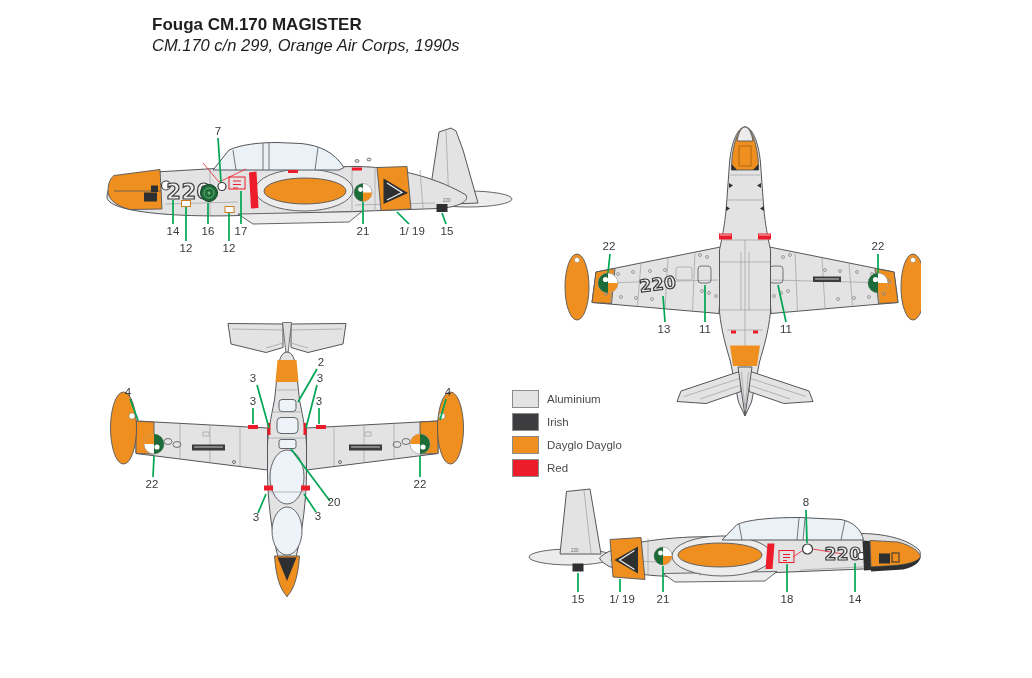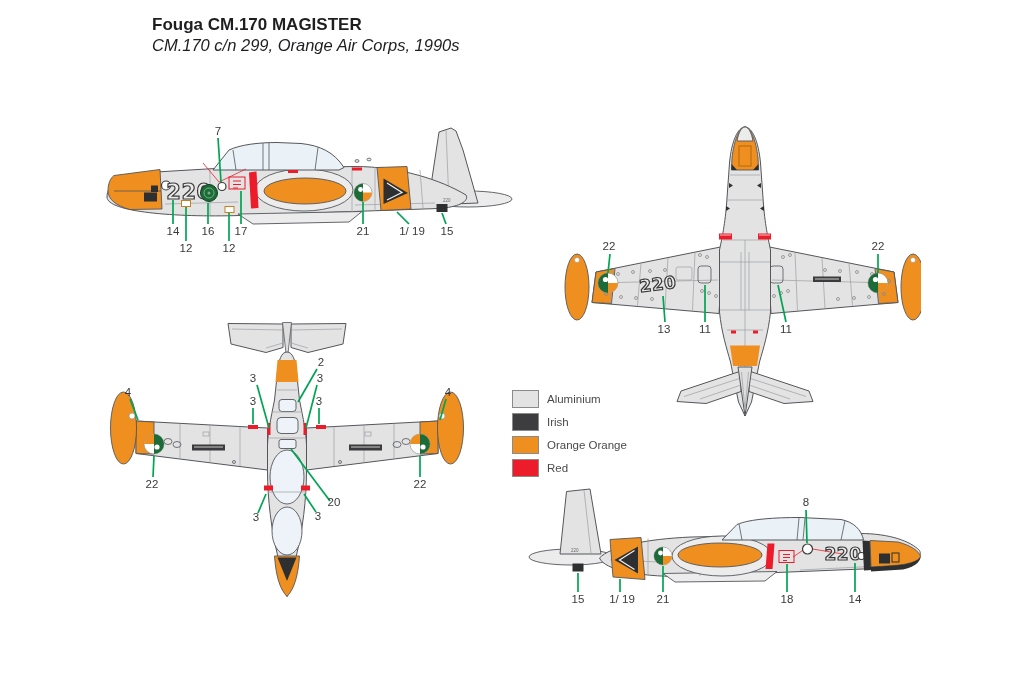--- a/index.html
+++ b/index.html
@@ -489,21 +489,21 @@
     <div class="legend-row">
       <span class="swatch" style="background-color: rgb(227, 227, 228);"></span>
       <span class="legend-label">Aluminium</span>
     </div>
     <div class="legend-row">
       <span class="swatch" style="background-color: rgb(61, 61, 63);"></span>
       <span class="legend-label">Irish</span>
     </div>
     <div class="legend-row">
       <span class="swatch" style="background-color: rgb(239, 143, 31);"></span>
-      <span class="legend-label">Orange Orange</span>
+      <span class="legend-label">Dayglo Dayglo</span>
     </div>
     <div class="legend-row">
       <span class="swatch" style="background-color: rgb(236, 28, 42);"></span>
       <span class="legend-label">Red</span>
     </div>
   </div>
 
 </div>
 
 </body></html>

